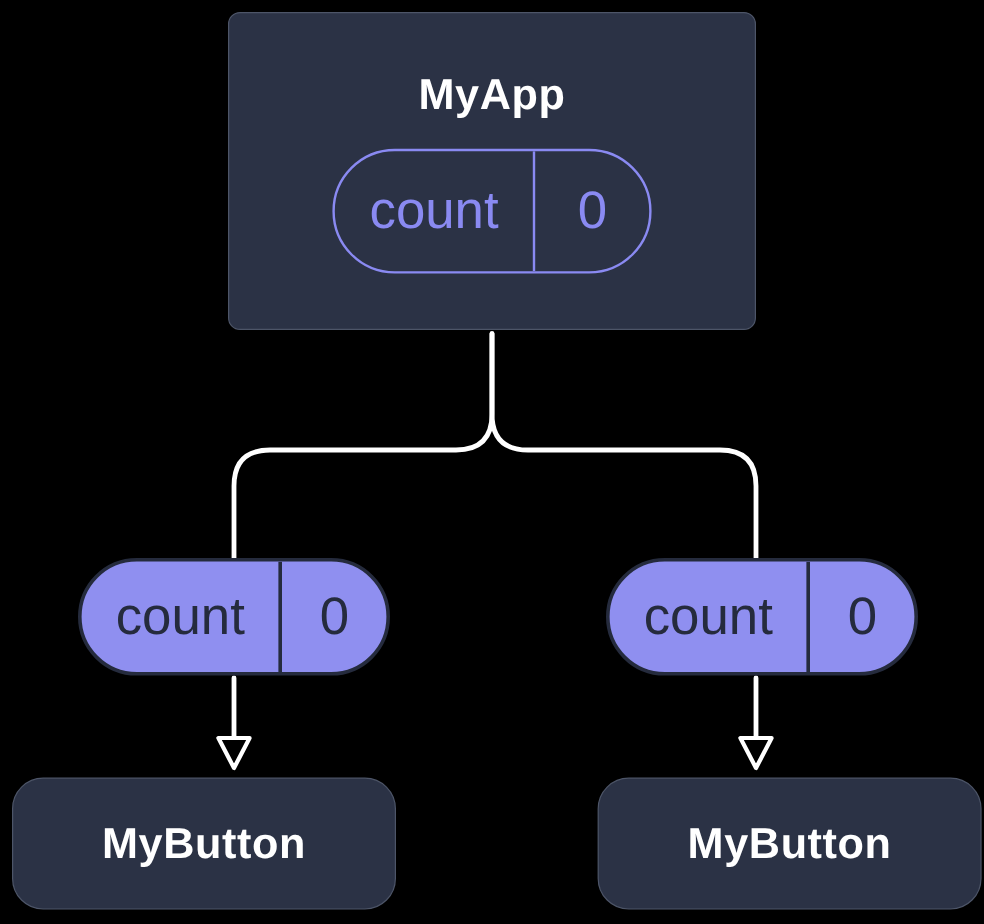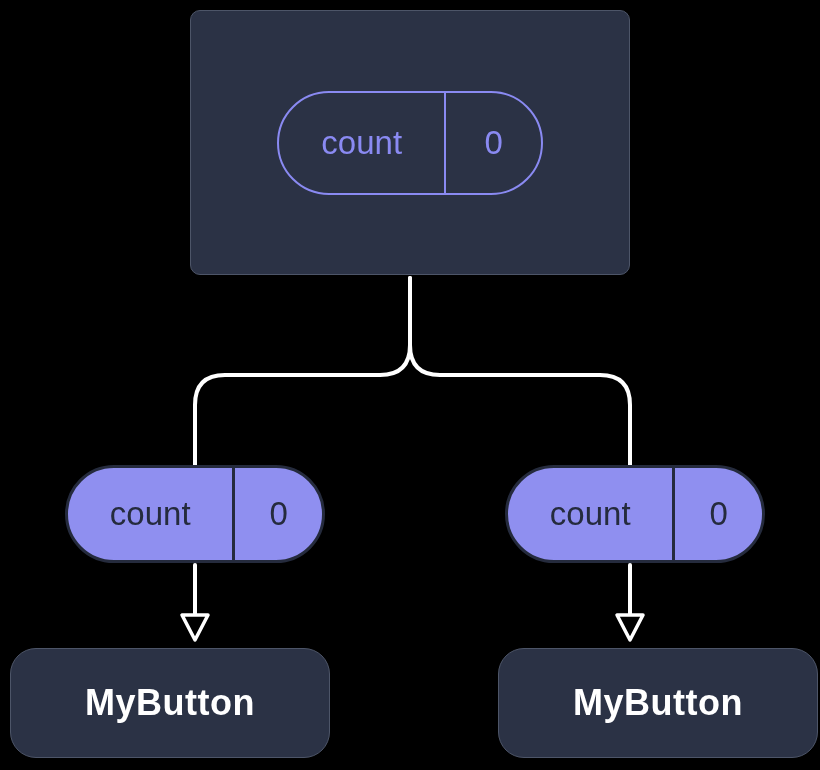--- a/index.html
+++ b/index.html
@@ -45,21 +45,21 @@
     top:648px;width:320px;height:110px;
     font-size:34px;font-weight:700;letter-spacing:.5px;border-radius:26px;
   }
   .node.child.left{left:10px;}
   .node.child.right{left:498px;}
 
   .pill{
     box-sizing:border-box;
     border-radius:60px;
     display:flex;align-items:stretch;
-    font-size:33px;
+    font-size:44px;
     overflow:hidden;
   }
   .pill .pname,.pill .pval{
     display:flex;align-items:center;justify-content:center;
   }
   .pill.outline{
     width:266px;height:104px;
     border:2.5px solid var(--accent);
     color:var(--accent);
   }
@@ -86,20 +86,21 @@
   <svg class="connectors" viewBox="0 0 820 770" xmlns="http://www.w3.org/2000/svg">
     <path class="line" d="M 410 278 L 410 345 Q 410 375 380 375 L 225 375 Q 195 375 195 405 L 195 468"></path>
     <path class="line" d="M 410 278 L 410 345 Q 410 375 440 375 L 600 375 Q 630 375 630 405 L 630 468"></path>
     <path class="line" d="M 195 565 L 195 614"></path>
     <path class="head" d="M 182 615 L 208 615 L 195 640 Z"></path>
     <path class="line" d="M 630 565 L 630 614"></path>
     <path class="head" d="M 617 615 L 643 615 L 630 640 Z"></path>
   </svg>
 
   <div class="node root">
+    <div class="node-title">MyApp</div>
     <div class="pill outline">
       <span class="pname">count</span>
       <span class="pval">0</span>
     </div>
   </div>
 
   <div class="pill filled left">
     <span class="pname">count</span>
     <span class="pval">0</span>
   </div>

